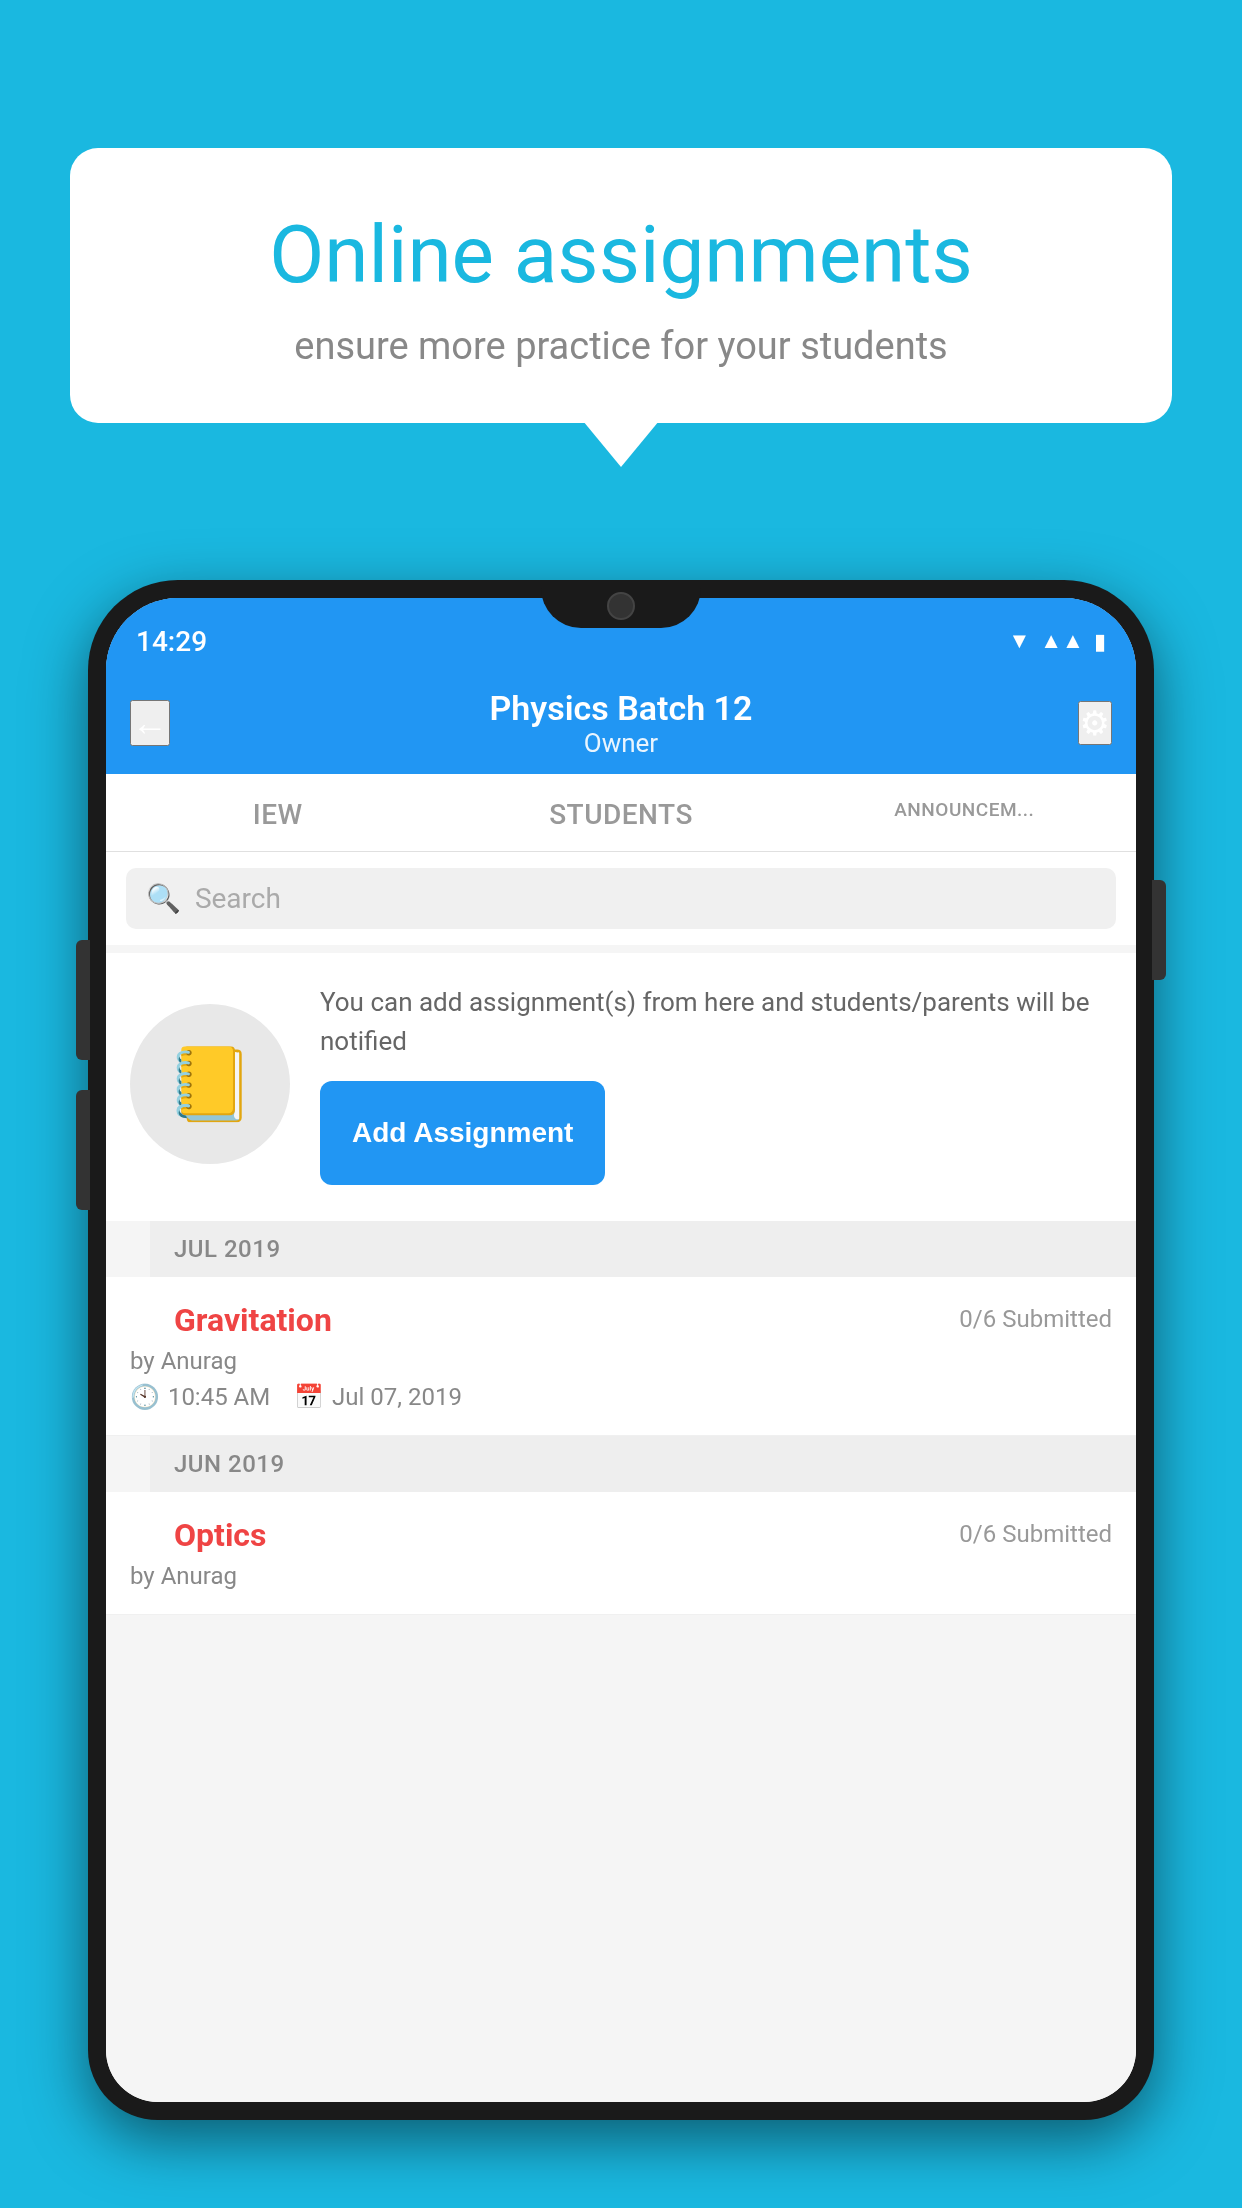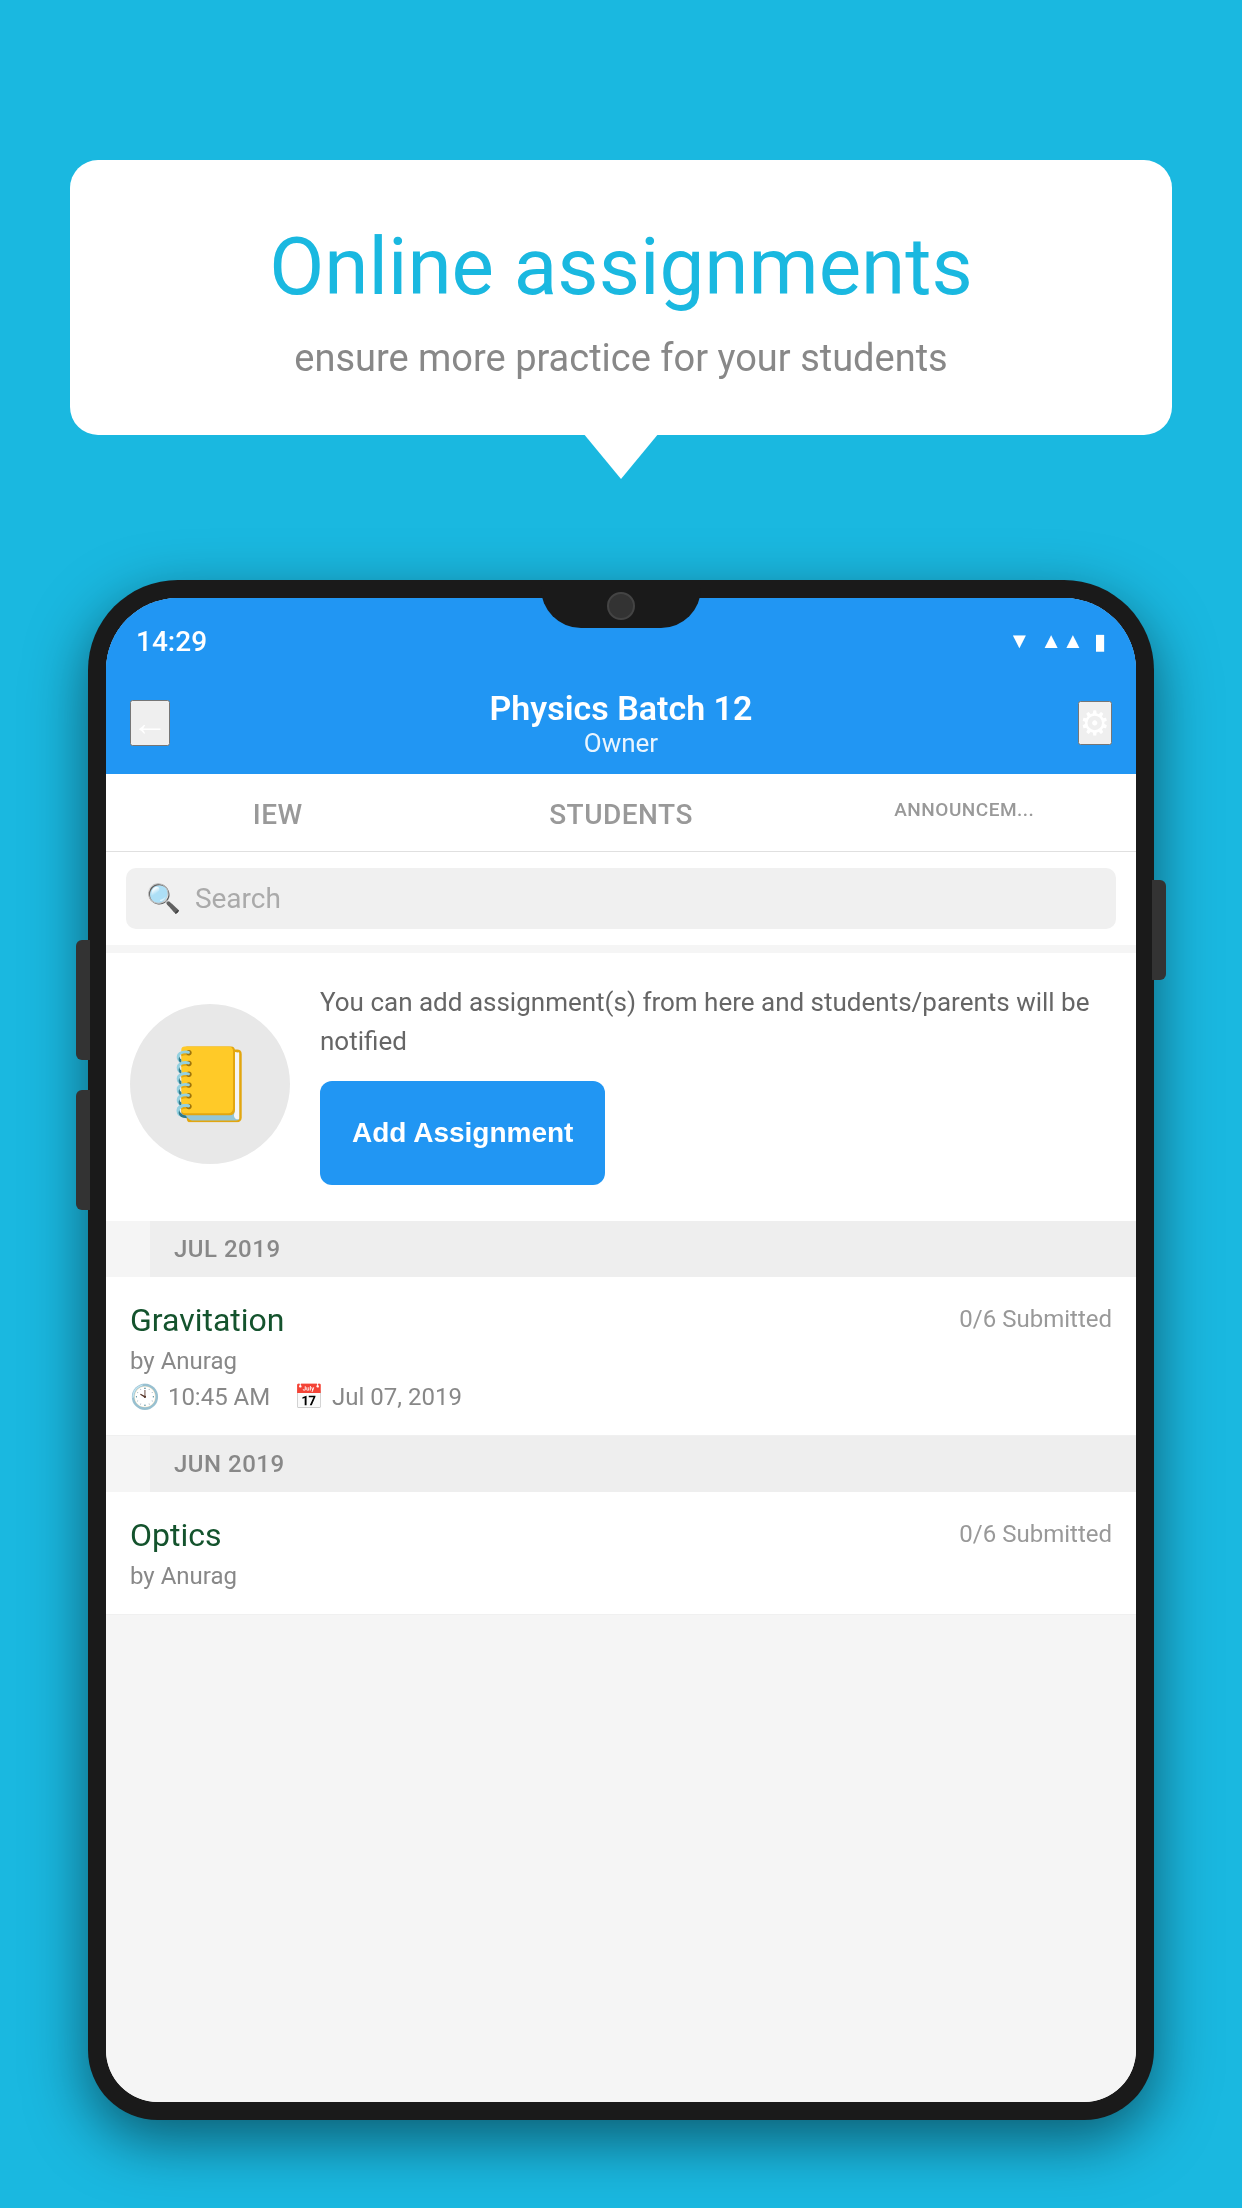--- a/index.html
+++ b/index.html
@@ -9,21 +9,21 @@
       height: 2208px;
       background-color: #1ab8e0;
       font-family: 'Roboto', Arial, sans-serif;
       overflow: hidden;
       position: relative;
     }
 
     
     .speech-bubble-area {
       position: absolute;
-      top: 160px;
+      top: 148px;
       left: 70px;
       right: 70px;
     }
 
     .speech-bubble {
       background: white;
       border-radius: 28px;
       padding: 60px 70px 55px;
       position: relative;
     }
@@ -294,22 +294,23 @@
 
     .assignment-top {
       display: flex;
       justify-content: space-between;
       align-items: flex-start;
       margin-bottom: 8px;
     }
 
     .assignment-name {
       font-size: 32px;
-      font-weight: 400;
-      color: #14532d;
+      font-weight: 700;
+      color: #ef4444;
+      margin-left: 44px;
     }
 
     .submitted-count {
       font-size: 24px;
       color: #999;
       margin-top: 4px;
     }
 
     .assignment-meta {
       color: #888;

